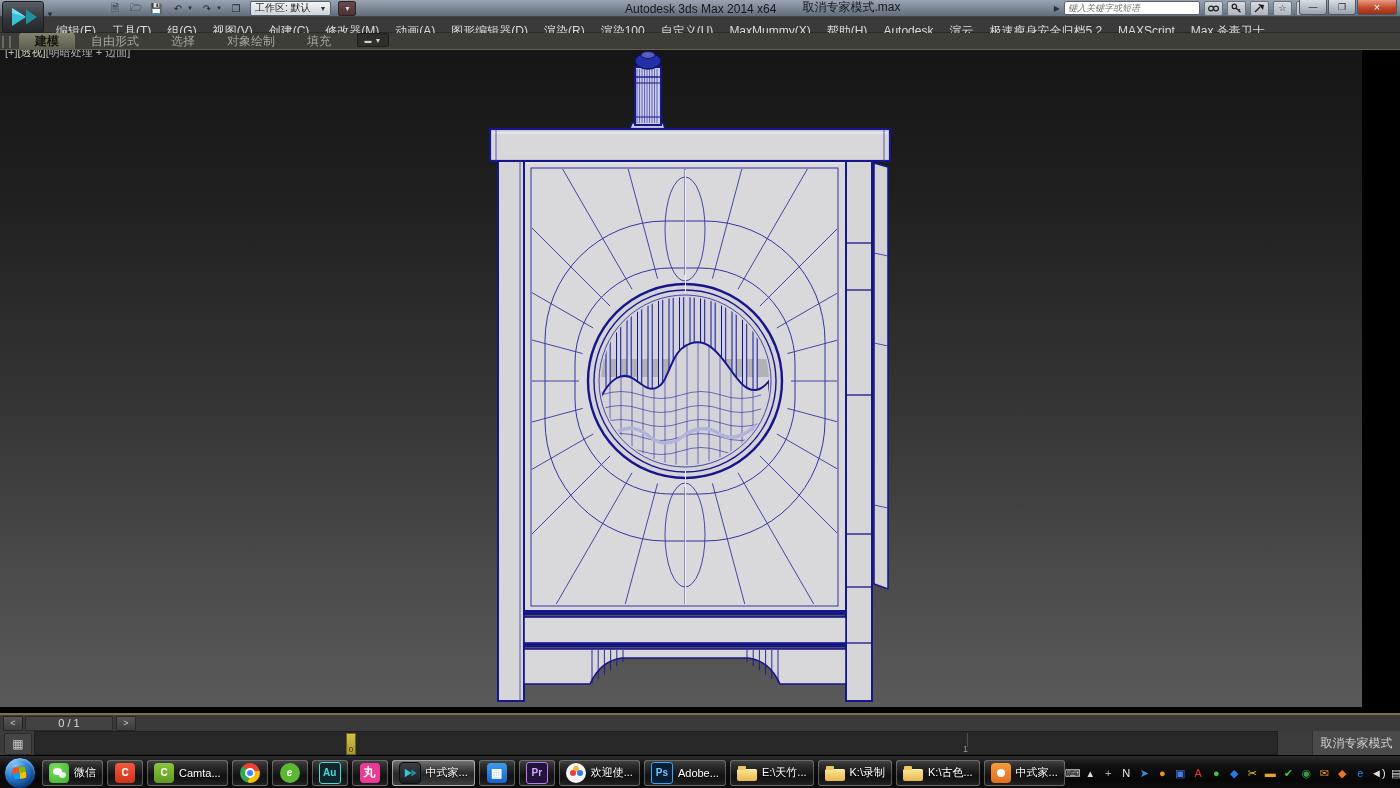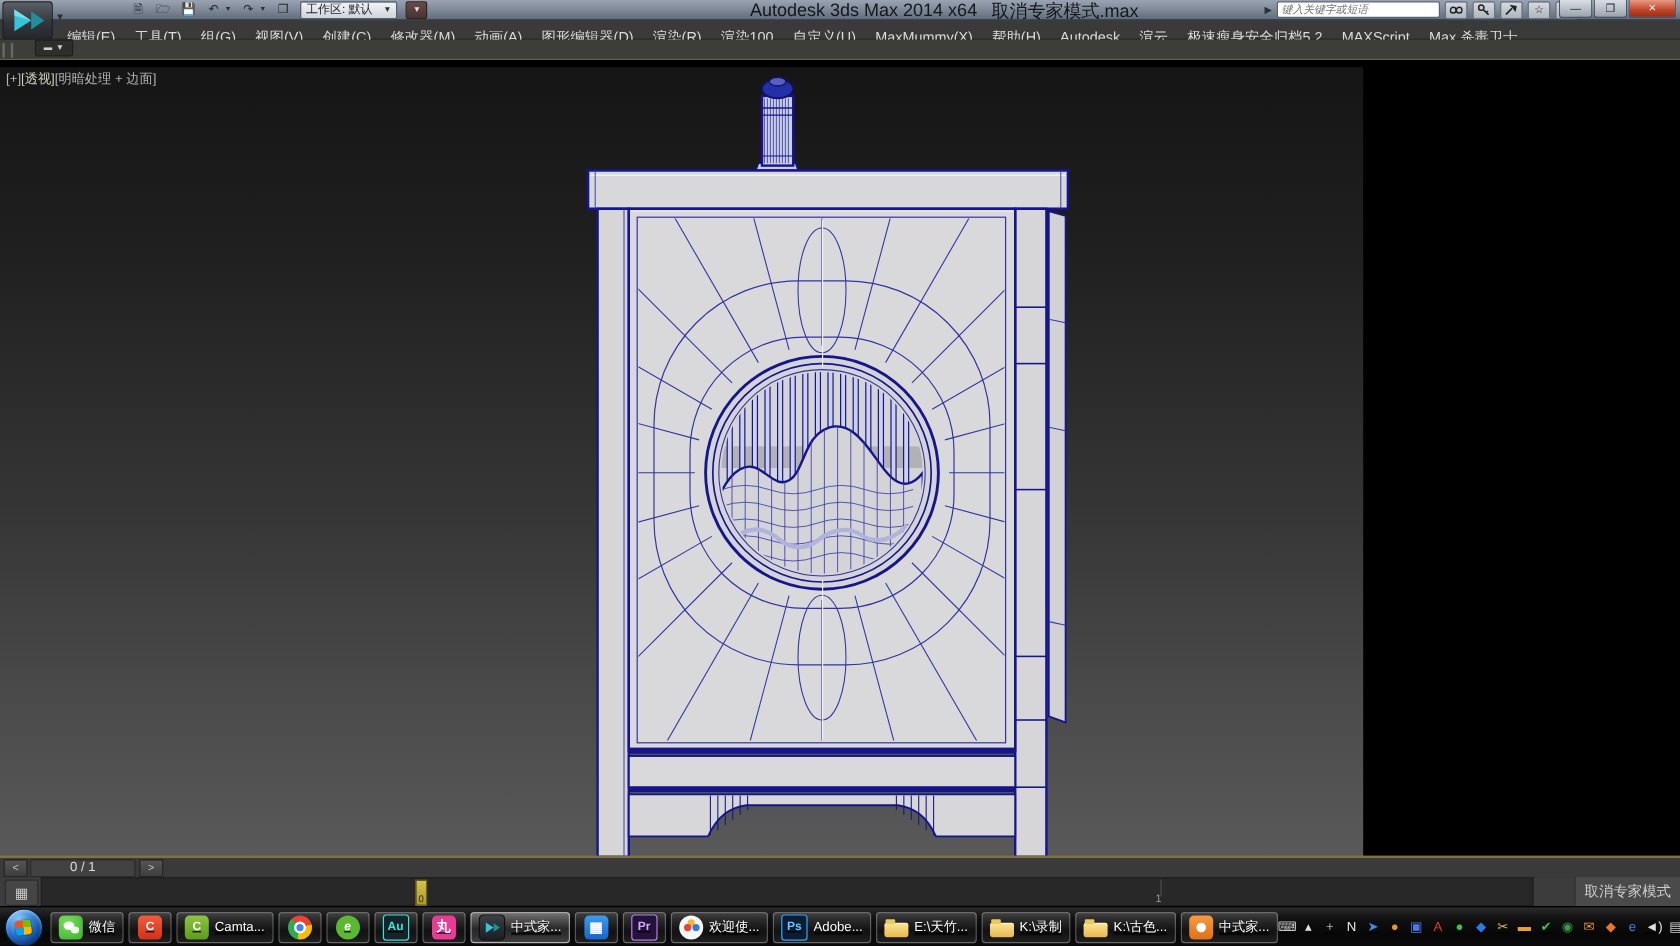--- a/index.html
+++ b/index.html
@@ -15,22 +15,22 @@
   .logo-caret{position:absolute;top:10px;left:46px;color:#2b3038;font-size:8px;z-index:40;}
   .qat{position:absolute;left:108px;top:0;height:16px;display:flex;align-items:center;gap:7px;z-index:30;}
   .qat .qic{width:14px;height:13px;display:flex;align-items:center;justify-content:center;
     font-size:10px;color:#23272d;cursor:default;}
   .qat .caret{font-size:6px;color:#2a2e34;margin-left:-5px;}
   .wscombo{height:13px;background:linear-gradient(#f2f4f6,#cfd4da);border:1px solid #55606d;
     border-radius:2px;display:flex;align-items:center;padding:0 4px;gap:14px;font-size:10px;color:#1d2126;}
   .wscombo .caret{font-size:7px;color:#333;}
   .qat .drop{width:16px;height:13px;background:linear-gradient(#6a4a4a,#4a3233);border:1px solid #302122;
     border-radius:2px;color:#ddd;font-size:7px;display:flex;align-items:center;justify-content:center;}
-  .title{position:absolute;left:50%;transform:translateX(-75px);top:0;height:16px;display:flex;gap:12px;
-    align-items:flex-start;font-size:15px;color:#14171b;white-space:nowrap;z-index:25;}
+  .title{position:absolute;left:50%;transform:translateX(-75px);top:0;height:16px;display:flex;gap:26px;
+    align-items:flex-end;font-size:12px;color:#14171b;white-space:nowrap;z-index:25;}
   .searcharea{position:absolute;right:85px;top:1px;height:14px;display:flex;align-items:center;gap:4px;z-index:30;}
   .s-caret{color:#2c3138;font-size:8px;}
   .searchbox{width:128px;height:12px;background:#fff;border:1px solid #5a6470;border-radius:2px;
     font-size:9px;font-style:italic;color:#777;padding:0 3px;outline:none;font-family:"Liberation Sans",sans-serif;}
   .sic{width:17px;height:13px;background:linear-gradient(#d6dae0,#aeb5bd);border:1px solid #6a737e;
     border-radius:2px;display:flex;align-items:center;justify-content:center;font-size:9px;color:#222;}
   .winbtns{position:absolute;right:3px;top:0;display:flex;z-index:30;}
   .wbtn{width:26px;height:14px;background:linear-gradient(#d9dee4,#9aa3ad);border:1px solid #4d5560;
     border-top:none;border-radius:0 0 3px 3px;display:flex;align-items:center;justify-content:center;
     font-size:9px;color:#222;margin-left:1px;}
@@ -42,21 +42,21 @@
   
   .ribbon{position:absolute;top:33px;left:0;width:1400px;height:16px;background:#3e3e39;
     border-bottom:1px solid #626153;display:flex;align-items:flex-end;z-index:15;}
   .rhandle{width:5px;height:12px;margin:0 8px 1px 2px;border-left:2px solid #6a6a64;border-right:2px solid #6a6a64;}
   .rtabs{display:flex;align-items:flex-end;height:16px;}
   .rtab{padding:0 16px;font-size:12px;color:#a5a59a;line-height:16px;white-space:nowrap;}
   .rtab.active{background:linear-gradient(#83836f,#5e5e50);color:#16140c;border-radius:3px 3px 0 0;font-weight:bold;}
   .roverflow{margin-left:10px;width:30px;height:12px;margin-bottom:2px;background:#2e2e2a;border:1px solid #1e1e1a;
     border-radius:2px;color:#cfcfcf;font-size:7px;display:flex;align-items:center;justify-content:center;gap:3px;}
   
-  .viewport{position:absolute;top:56px;left:0;width:1136px;height:664px;
+  .viewport{position:absolute;top:43px;left:0;width:1362px;height:664px;
     background:linear-gradient(180deg,#151515 0%,#1f1f1f 22%,#353535 55%,#4b4b4b 80%,#5a5a5a 100%);overflow:hidden;}
   .vplabel{position:absolute;top:2px;left:5px;font-size:11px;color:#b4b4b4;letter-spacing:0;z-index:5;}
   .vplabel .pov{color:#d2d2c4;}
   #cab-svg{position:absolute;left:460px;top:0px;}
   .vpline{position:absolute;top:713px;left:0;width:1400px;height:2px;background:#7d7342;z-index:18;}
   
   .timeslider{position:absolute;top:715px;left:0;width:1400px;height:16px;background:#3a3a3a;
     border-bottom:1px solid #2c2c2c;display:flex;align-items:center;z-index:18;}
   .ts-btn{width:18px;height:13px;margin-left:3px;background:linear-gradient(#555,#3e3e3e);border:1px solid #262626;
     color:#ccc;font-size:9px;display:flex;align-items:center;justify-content:center;border-radius:1px;}
@@ -69,21 +69,21 @@
   .tb-track{position:absolute;left:34px;top:0;width:1244px;height:24px;background:#282828;border:1px solid #1e1e1e;box-sizing:border-box;}
   .tb-marker{position:absolute;left:311px;top:1px;width:8px;height:20px;background:linear-gradient(#d2c24a,#a8992e);
     border:1px solid #6d6218;display:flex;align-items:flex-end;justify-content:center;font-size:8px;color:#2e2a08;}
   .tb-tickline{position:absolute;left:932px;top:1px;width:1px;height:14px;background:#4d4d4d;}
   .tb-tick{position:absolute;left:928px;top:12px;font-size:9px;color:#9a9a9a;}
   .expertbtn{position:absolute;right:0;top:0;width:87px;height:24px;background:#4a4a4a;border-left:1px solid #2e2e2e;
     color:#cfcfcf;font-size:12px;display:flex;align-items:center;justify-content:center;cursor:default;}
   
   .taskbar{position:absolute;top:755px;left:0;width:1400px;height:33px;
     background:linear-gradient(180deg,#2b2b2b 0%,#101010 30%,#070707 70%,#0d0d0d 100%);
-    border-top:1px solid #000;display:flex;align-items:center;z-index:30;text-decoration:underline;}
+    border-top:1px solid #000;display:flex;align-items:center;z-index:30;}
   .startorb{width:30px;height:30px;margin:0 6px 0 4px;border-radius:50%;position:relative;flex:none;
     background:radial-gradient(circle at 35% 28%,#8ccdf8 0%,#2f7fd6 40%,#0b3a7e 75%,#062451 100%);
     border:1px solid #041a38;box-shadow:inset 0 2px 3px rgba(255,255,255,.45);}
   .startorb::after{content:"";position:absolute;left:8px;top:9px;width:13px;height:12px;border-radius:2px;
     background:conic-gradient(#7fba00 0 90deg,#ffb900 0 180deg,#00a4ef 0 270deg,#f25022 0 360deg);
     transform:rotate(-8deg);box-shadow:0 0 2px rgba(0,0,0,.6);}
   .taskbuttons{display:flex;align-items:center;gap:4px;flex:none;}
   .tbtn{height:26px;display:flex;align-items:center;gap:5px;padding:0 6px;border-radius:3px;
     background:linear-gradient(rgba(255,255,255,.16),rgba(255,255,255,.04) 60%,rgba(255,255,255,.09));
     border:1px solid rgba(255,255,255,.28);box-sizing:border-box;}
@@ -201,20 +201,27 @@
     <div class="menu-item">帮助(H)</div>
     <div class="menu-item">Autodesk</div>
     <div class="menu-item">渲云</div>
     <div class="menu-item">极速瘦身安全归档5.2</div>
     <div class="menu-item">MAXScript</div>
     <div class="menu-item">Max 杀毒卫士</div>
   </div>
 
 <div class="ribbon">
   <span class="rhandle"></span>
+  <div class="rtabs" id="ribbontabs">
+      <div class="rtab active">建模</div>
+      <div class="rtab">自由形式</div>
+      <div class="rtab">选择</div>
+      <div class="rtab">对象绘制</div>
+      <div class="rtab">填充</div>
+    </div>
   <div class="roverflow">
       <span>▬</span>
       <span>▼</span>
     </div>
 </div>
 
 <div class="viewport">
   <div class="vplabel">
     <span>[+]</span><span class="pov">[透视]</span><span>[明暗处理 + 边面]</span>
   </div>

